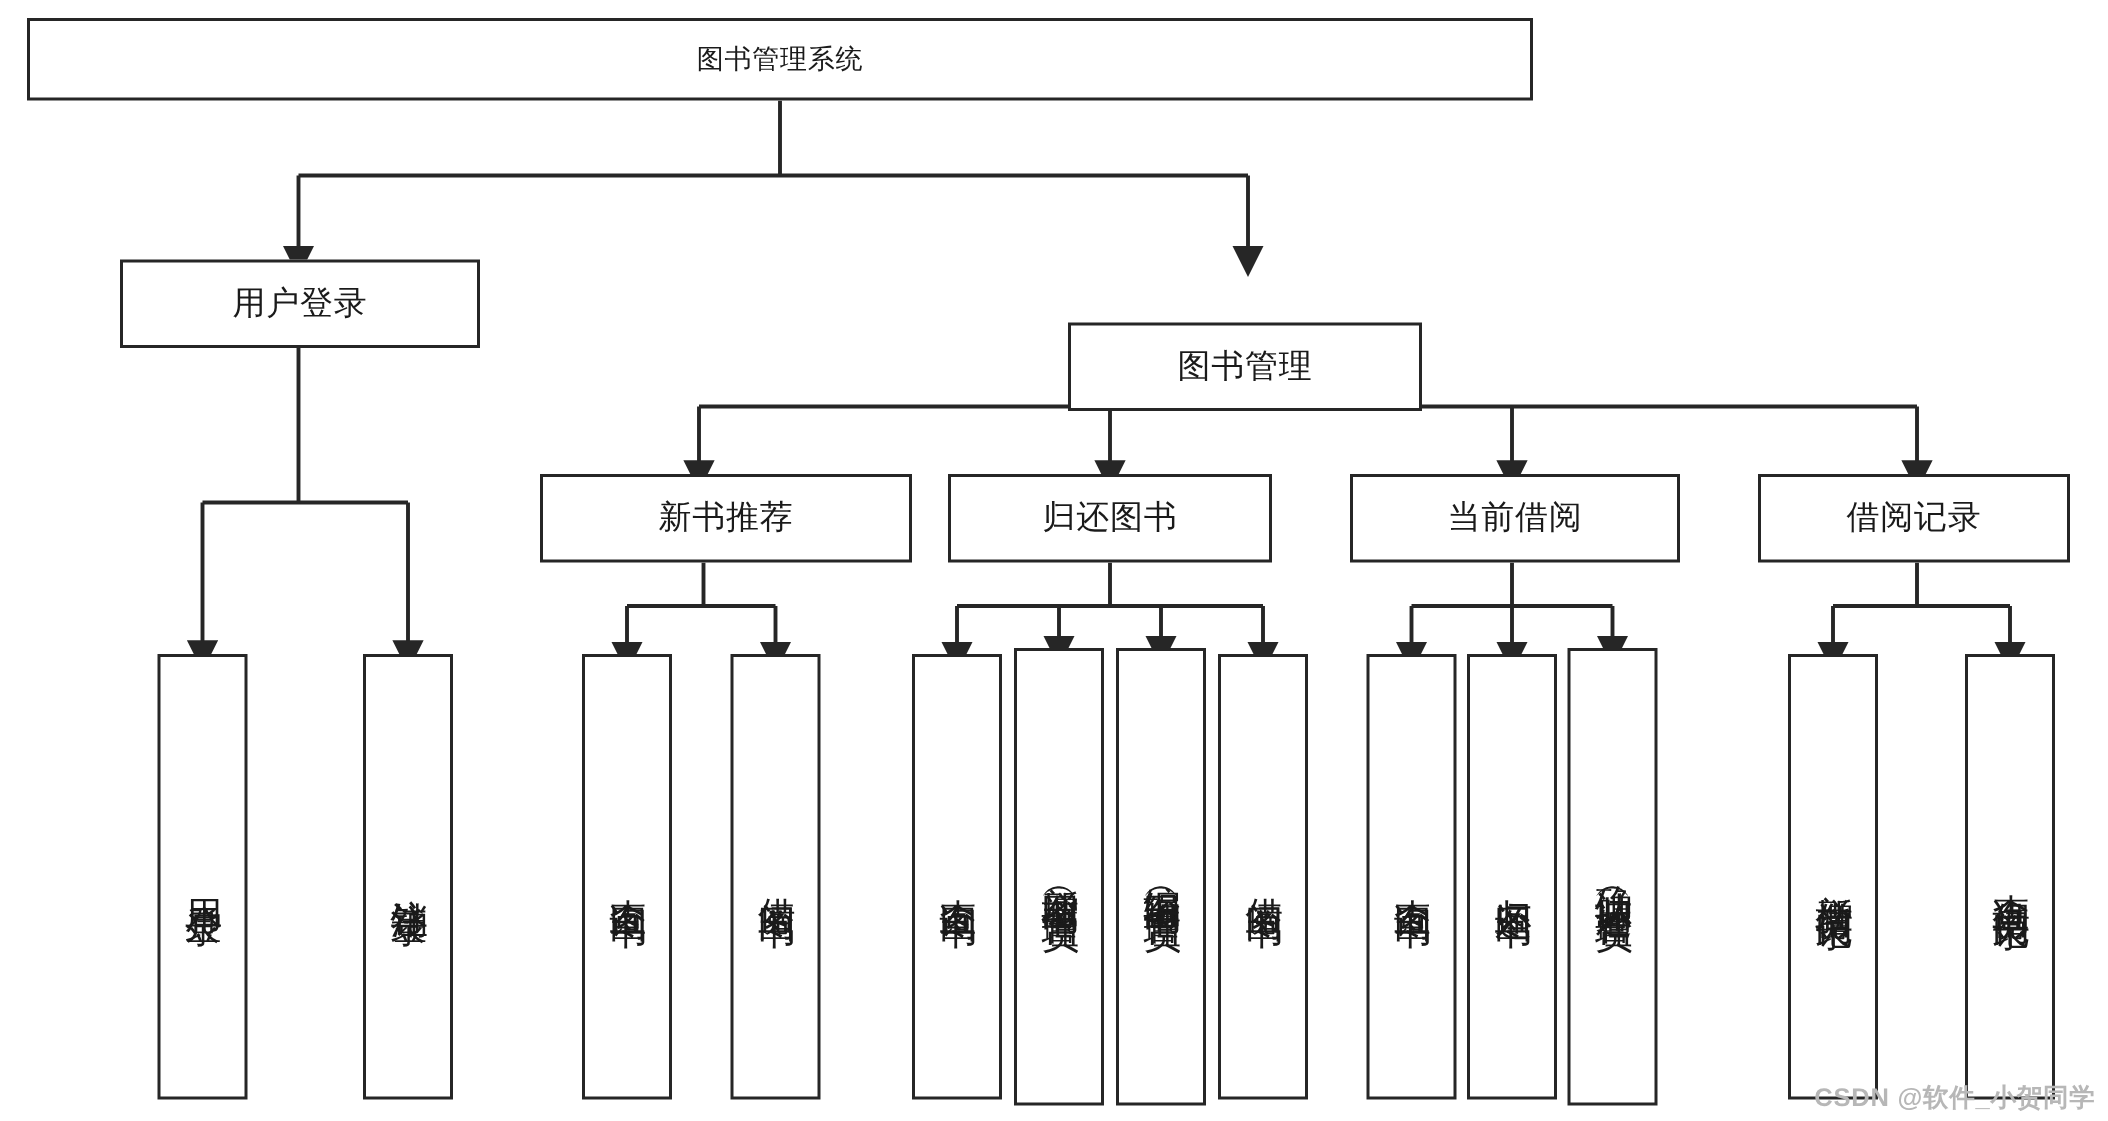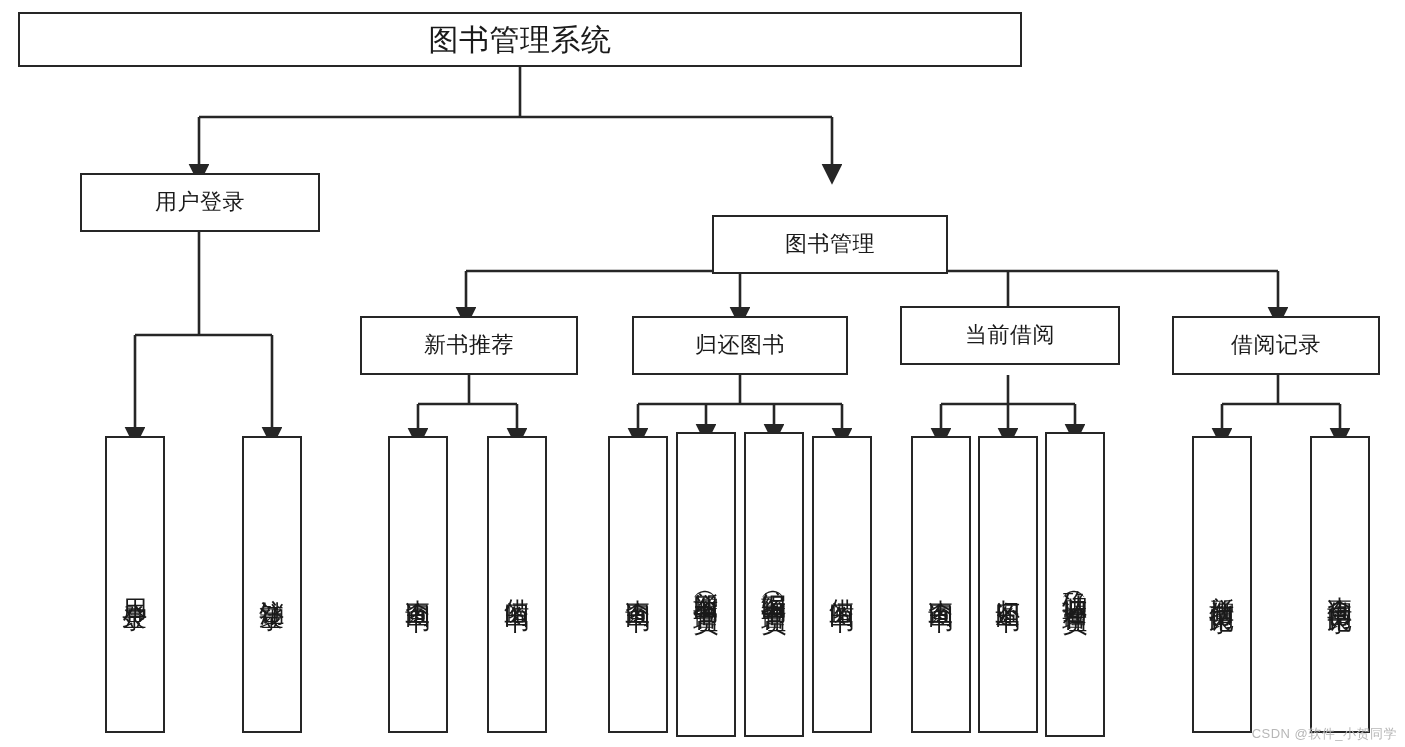--- a/index.html
+++ b/index.html
@@ -40,43 +40,44 @@
     color: #1a1a1a;
     letter-spacing: 0.5px;
     text-align: center;
     white-space: nowrap;
   }
   .node-box.horizontal .node-label {
     font-size: 22px;
     line-height: 1.1;
   }
   .node-box.root .node-label {
-    font-size: 30px;
+    font-size: 18px;
   }
   .node-box.vertical {
     align-items: center;
     justify-content: center;
   }
   .node-box.vertical .node-label {
     writing-mode: vertical-rl;
     text-orientation: upright;
     font-size: 25px;
     line-height: 1.22;
     letter-spacing: 3px;
     white-space: nowrap;
   }
   #watermark {
     position: absolute;
     right: 8px;
     bottom: 4px;
-    font-size: 13px;
+    font-size: 17px;
     color: #b7b7b7;
     letter-spacing: 0.5px;
     white-space: nowrap;
     user-select: none;
+    font-weight: bold;
   }
 </style>
 </head>
 <body>
 
 <div id="diagram-root">
 
   <svg id="connector-layer" viewBox="0 0 1405 747" xmlns="http://www.w3.org/2000/svg">
     <defs>
       <marker id="arrowhead" markerWidth="10" markerHeight="10" refX="1.2" refY="4" orient="auto" markerUnits="strokeWidth">
@@ -132,29 +133,29 @@
   </div>
 
   <div class="node-box horizontal" style="left:80px; top:173px; width:240px; height:59px;">
     <span class="node-label">用户登录</span>
   </div>
 
   <div class="node-box horizontal" style="left:712px; top:173px; width:236px; height:59px;margin-top:42px;">
     <span class="node-label">图书管理</span>
   </div>
 
-  <div class="node-box horizontal" style="left:360px; top:316px; width:218px; height:59px;">
+  <div class="node-box horizontal" style="left:360px; top:316px; width:248px; height:59px;">
     <span class="node-label">新书推荐</span>
   </div>
 
   <div class="node-box horizontal" style="left:632px; top:316px; width:216px; height:59px;">
     <span class="node-label">归还图书</span>
   </div>
 
-  <div class="node-box horizontal" style="left:900px; top:306px; width:220px; height:59px;font-family:Liberation Serif, serif;">
+  <div class="node-box horizontal" style="left:900px; top:316px; width:220px; height:59px;font-family:Liberation Serif, serif;">
     <span class="node-label">当前借阅</span>
   </div>
 
   <div class="node-box horizontal" style="left:1172px; top:316px; width:208px; height:59px;">
     <span class="node-label">借阅记录</span>
   </div>
 
   <div class="node-box vertical" style="left:105px; top:436px; width:60px; height:297px;">
     <span class="node-label">用户登录</span>
   </div>

